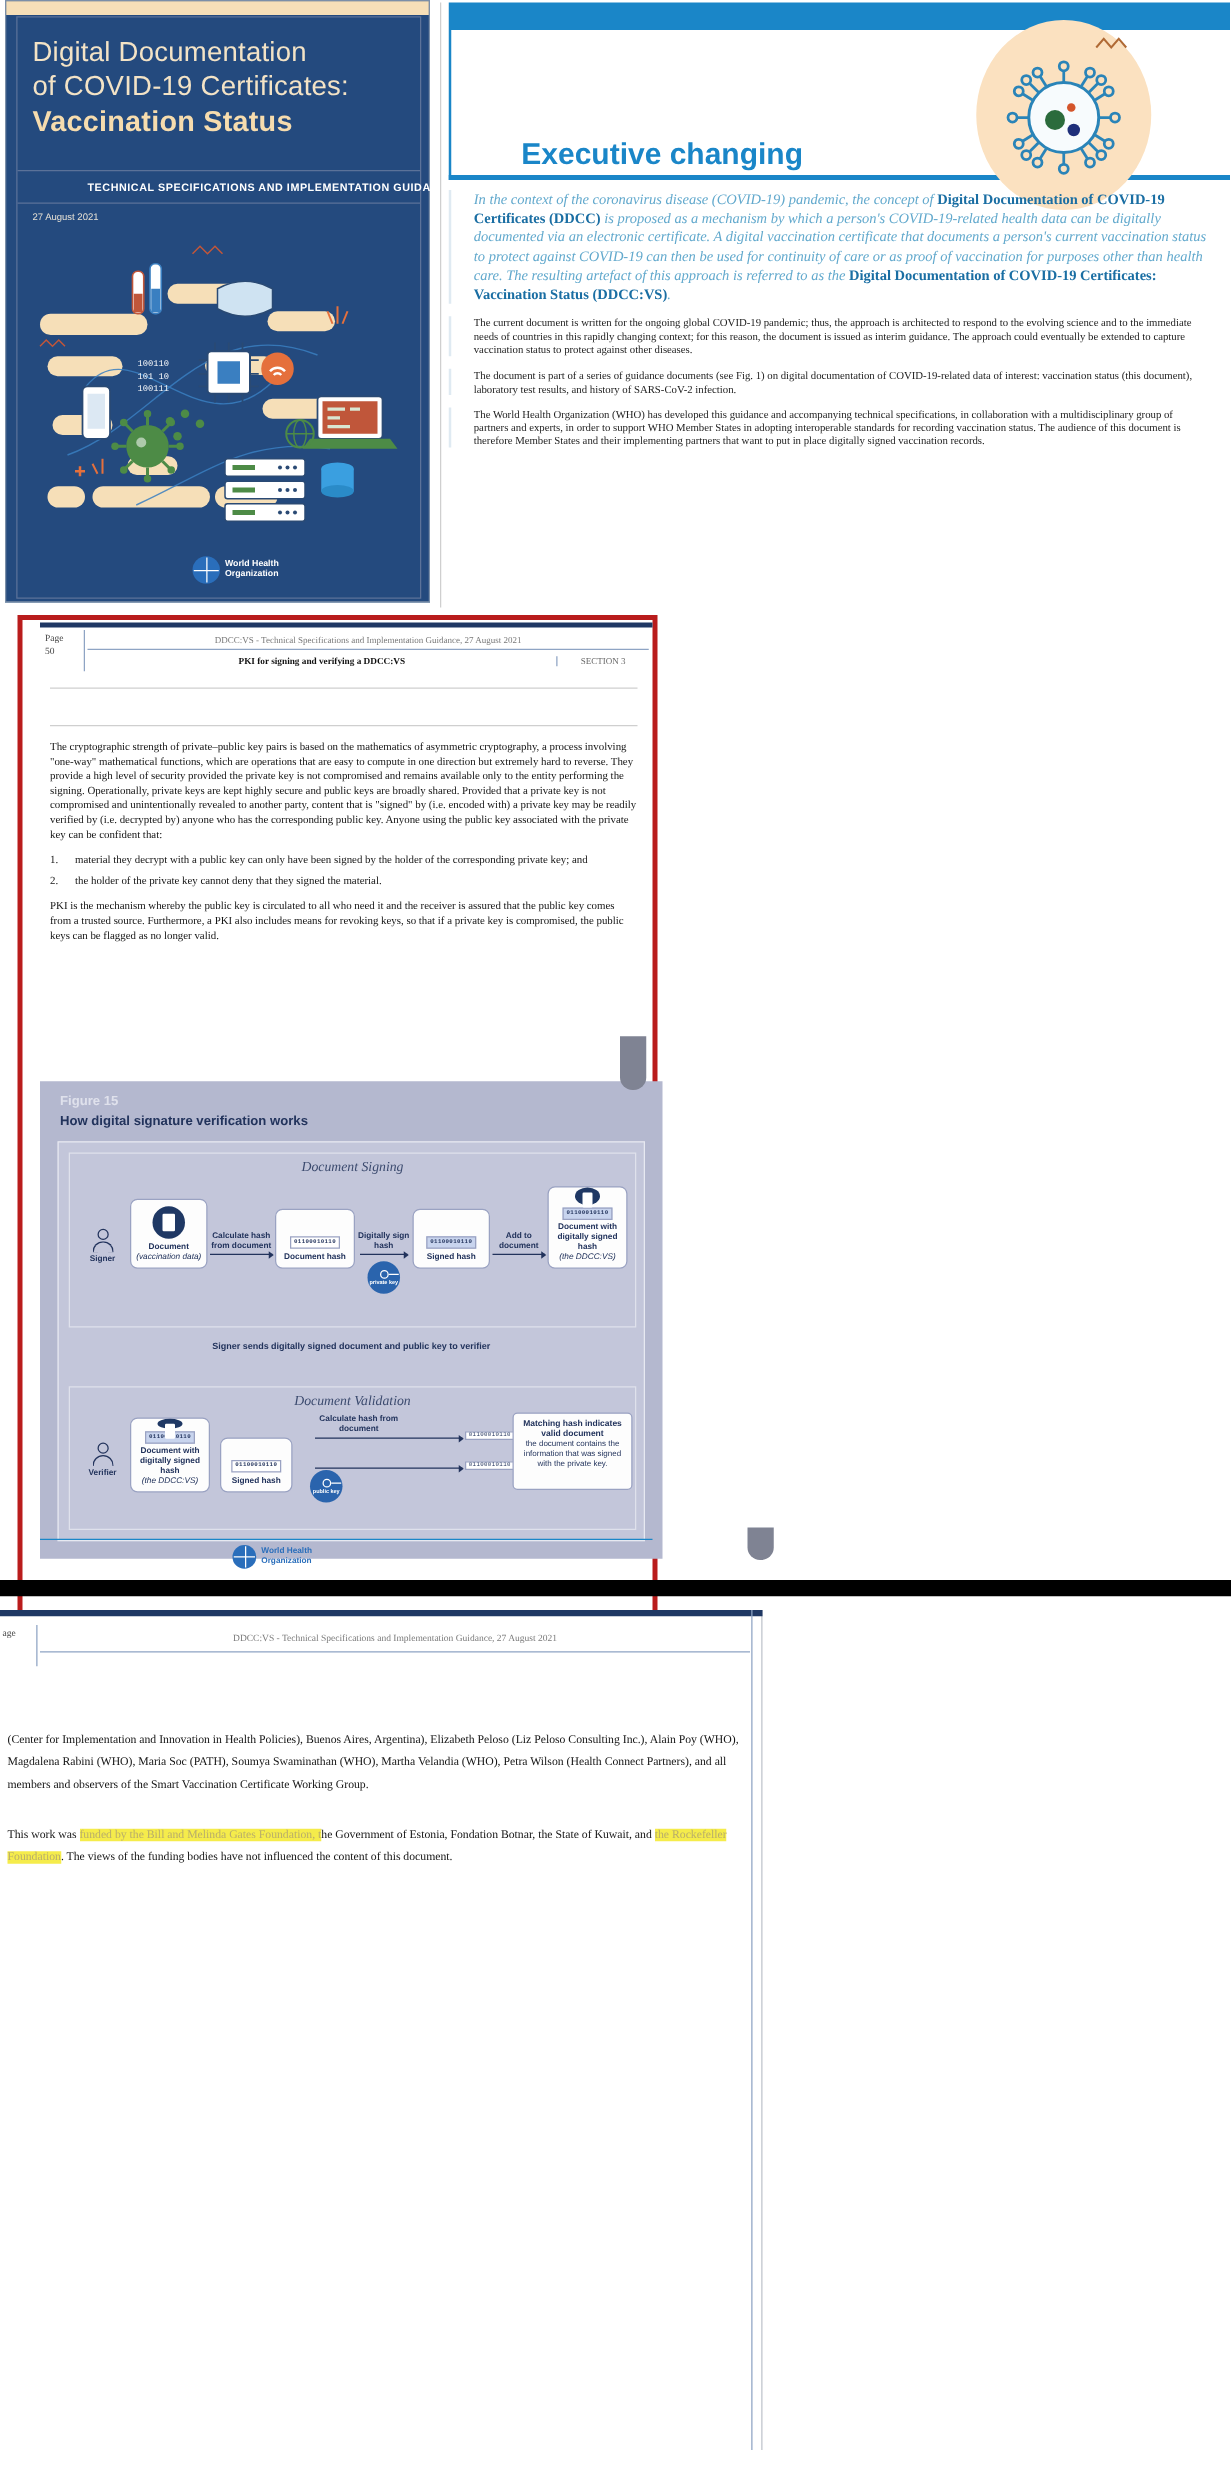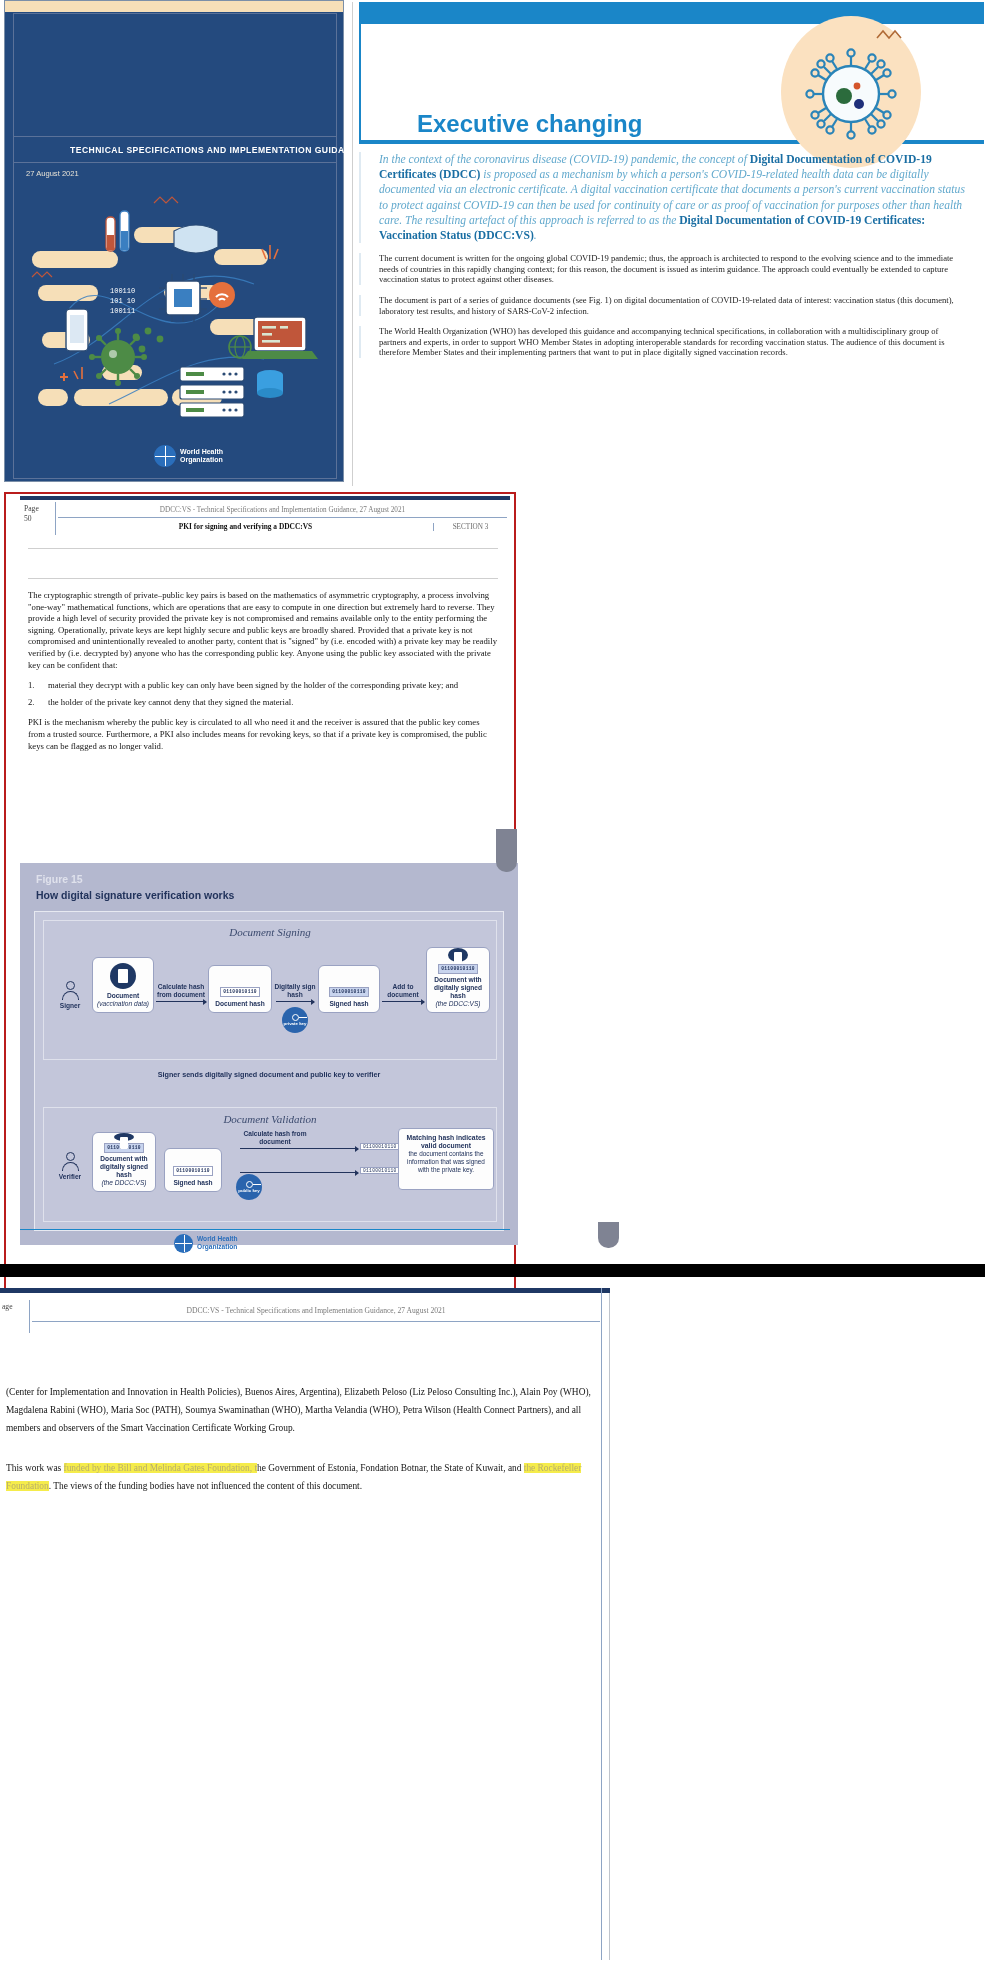--- a/index.html
+++ b/index.html
@@ -67,22 +67,22 @@
   }
   .exec-lead b { font-style:normal; font-weight:700; color:#1a6ea3; }
   .exec-p {
     font-family:"Liberation Serif", serif;
     color:#1d1d1d; font-size:8.6px; line-height:10.6px;
     padding:0 16px 0 18px; border-left:2px solid #dfeaf2; margin-top:10px;
   }
 
   
   #page2 { position:absolute; left:0; top:492px; width:985px; height:768px; }
-  .p2-sheet { position:absolute; left:4px; top:0; width:512px; height:804px; background:#fff;
-              border:2px solid #b91c1c; }
+  .p2-sheet { position:absolute; left:14px; top:0; width:512px; height:804px; background:#fff;
+              border:4px solid #b91c1c; }
   .p2-navy { position:absolute; left:14px; top:2px; width:490px; height:4px; background:#1f3864; }
 
   .hdr-table { position:absolute; left:14px; top:8px; width:487px; height:33px;
                font-family:"Liberation Serif", serif; }
   .hdr-pagebox { position:absolute; left:0; top:0; width:36px; height:33px;
                  border-right:1px solid #8ea4c4; color:#444; font-size:7.6px; line-height:10px; padding:2px 0 0 4px;}
   .hdr-r1 { position:absolute; left:38px; top:0; width:449px; height:16px;
             border-bottom:1px solid #8ea4c4; color:#7a7a7a; font-size:7.2px;
             display:flex; align-items:center; justify-content:center; }
   .hdr-r2 { position:absolute; left:38px; top:16px; width:449px; height:17px; display:flex; align-items:center; }
@@ -187,20 +187,25 @@
   .p3-rightline { position:absolute; left:601px; top:0; width:1px; height:672px; background:#8ea4c4; }
 </style>
 </head>
 <body>
 
 <div id="page1">
 
   <div class="cover">
     <div class="cover-topbar"></div>
     <div class="cover-inner">
+      <div class="cover-title">
+        <span>Digital Documentation</span><br>
+        <span>of COVID-19 Certificates:</span>
+        <b>Vaccination Status</b>
+      </div>
       <div class="cover-rule"></div>
       <div class="cover-sub">TECHNICAL SPECIFICATIONS AND IMPLEMENTATION GUIDANCE</div>
       <div class="cover-rule2"></div>
       <div class="cover-date">27 August 2021</div>
 
       <svg class="cover-art" viewBox="0 0 324 245">
         <g fill="#f6dfb8">
           <rect x="18" y="62" width="86" height="17" rx="8.5"></rect>
           <rect x="120" y="38" width="76" height="16" rx="8"></rect>
           <rect x="24" y="96" width="60" height="16" rx="8"></rect>

